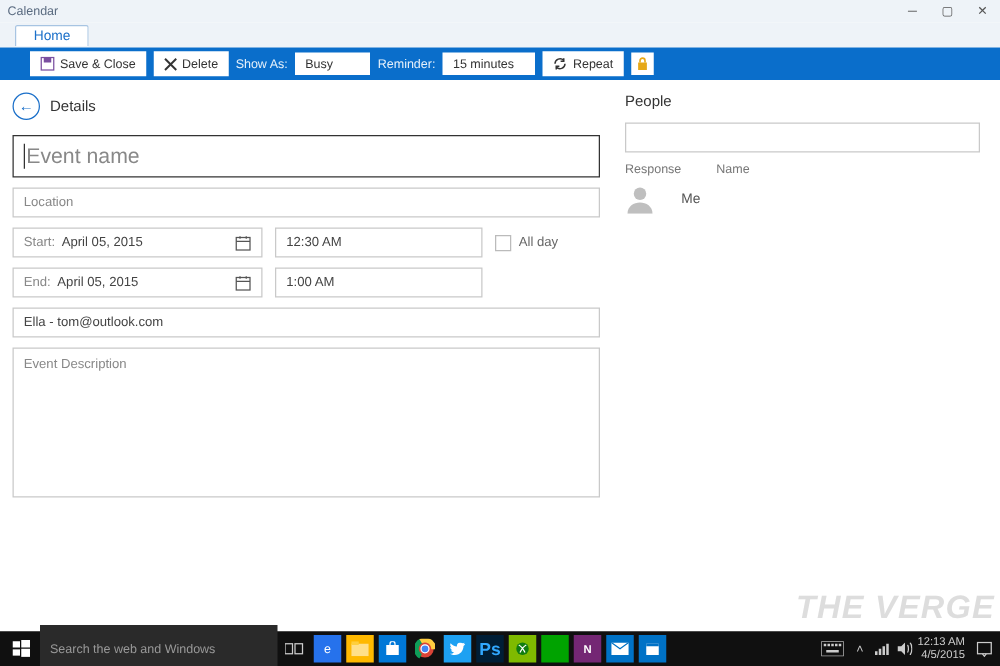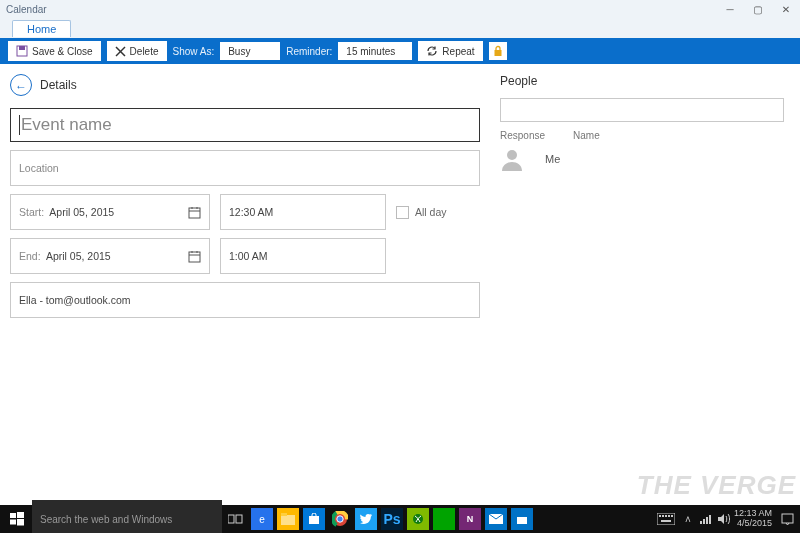--- a/index.html
+++ b/index.html
@@ -7,36 +7,36 @@
 
 .window { width: 800px; height: 533px; display: flex; flex-direction: column; background: #fff; position: relative; }
 
 .titlebar { height: 18px; background: #eef3f8; display: flex; align-items: center; font-size: 10px; color: #5a6b80; padding-left: 6px; }
 .titlebar .spacer { flex: 1; }
 .titlebar .winbtn { width: 28px; height: 18px; display: flex; align-items: center; justify-content: center; color: #555; font-size: 10px; }
 
 .tabrow { height: 20px; background: #eef3f8; display: flex; align-items: center; padding-left: 12px; }
 .tab { background: #fff; border: 1px solid #a7c4e2; border-bottom: none; padding: 2px 14px; font-size: 11px; color: #1a6fc9; border-radius: 2px 2px 0 0; }
 
-.ribbon { height: 26px; background: #0a6ecb; display: flex; align-items: center; padding: 0 8px; gap: 6px; color: #fff; font-size: 10px; }
+.ribbon { height: 26px; background: #0a6ecb; display: flex; align-items: center; padding: 0 24px; gap: 6px; color: #fff; font-size: 10px; }
 .ribbon .rbtn { background: #fff; color: #333; height: 20px; display: flex; align-items: center; padding: 0 8px; gap: 4px; font-size: 10px; }
 .ribbon .label { color: #e6f0fa; font-size: 10px; }
 .ribbon .chip { background: #fff; color: #333; height: 18px; padding: 0 8px; display: flex; align-items: center; min-width: 60px; font-size: 10px; }
 .ribbon .lock { width: 18px; height: 18px; background: #fff; display:flex;align-items:center;justify-content:center;}
 
 .content { flex: 1; display: flex; padding: 10px 16px 0 10px; gap: 20px; overflow: hidden; }
 
 .left { flex: 0 0 470px; display: flex; flex-direction: column; gap: 8px; }
 .detailshdr { display: flex; align-items: center; gap: 8px; font-size: 12px; color: #333; margin-bottom: 4px;}
 .backbtn { width: 22px; height: 22px; border: 1.5px solid #1a6fc9; border-radius: 50%; display:flex;align-items:center;justify-content:center;color:#1a6fc9;font-size:12px;}
 
 .eventname { height: 34px; border: 1px solid #333; font-size: 17px; color: #888; padding: 0 8px; display:flex;align-items:center; margin-left: 0;}
 .eventname .cursor { border-left: 1px solid #333; height: 20px; margin-right: 1px;}
 
-.field { height: 36px; border: 1px solid #c9c9c9; font-size: 10.5px; color: #888; padding: 0 8px; display:flex;align-items:center; background:#fff;}
+.field { height: 24px; border: 1px solid #c9c9c9; font-size: 10.5px; color: #888; padding: 0 8px; display:flex;align-items:center; background:#fff;}
 .row { display:flex; gap: 10px; align-items:center;}
 .datebox { flex: 0 0 200px; justify-content: space-between; }
 .datebox .lbl { color:#888; }
 .datebox .val { color:#444; }
 .timebox { flex: 0 0 166px; color:#444; }
 .allday { display:flex; align-items:center; gap:6px; font-size:10.5px; color:#666;}
 .allday .chk { width:13px; height:13px; border:1px solid #bbb; background:#fff;}
 .desc { height: 120px; align-items:flex-start; padding-top:6px; }
 
 .right { flex: 1; display:flex; flex-direction:column; font-size: 12px; }
@@ -168,20 +168,23 @@
         </div>
         <div class="field timebox">
           <span>1:00 AM</span>
         </div>
       </div>
 
       <div class="field">
         <span style="color:#444">Ella - tom@outlook.com</span>
       </div>
 
+      <div class="field desc">
+        <span>Event Description</span>
+      </div>
     </div>
 
     <div class="right">
       <div class="peoplehdr">People</div>
       <div class="peoplein"></div>
       <div class="rcols">
         <span>Response</span>
         <span>Name</span>
       </div>
       <div class="merow">

